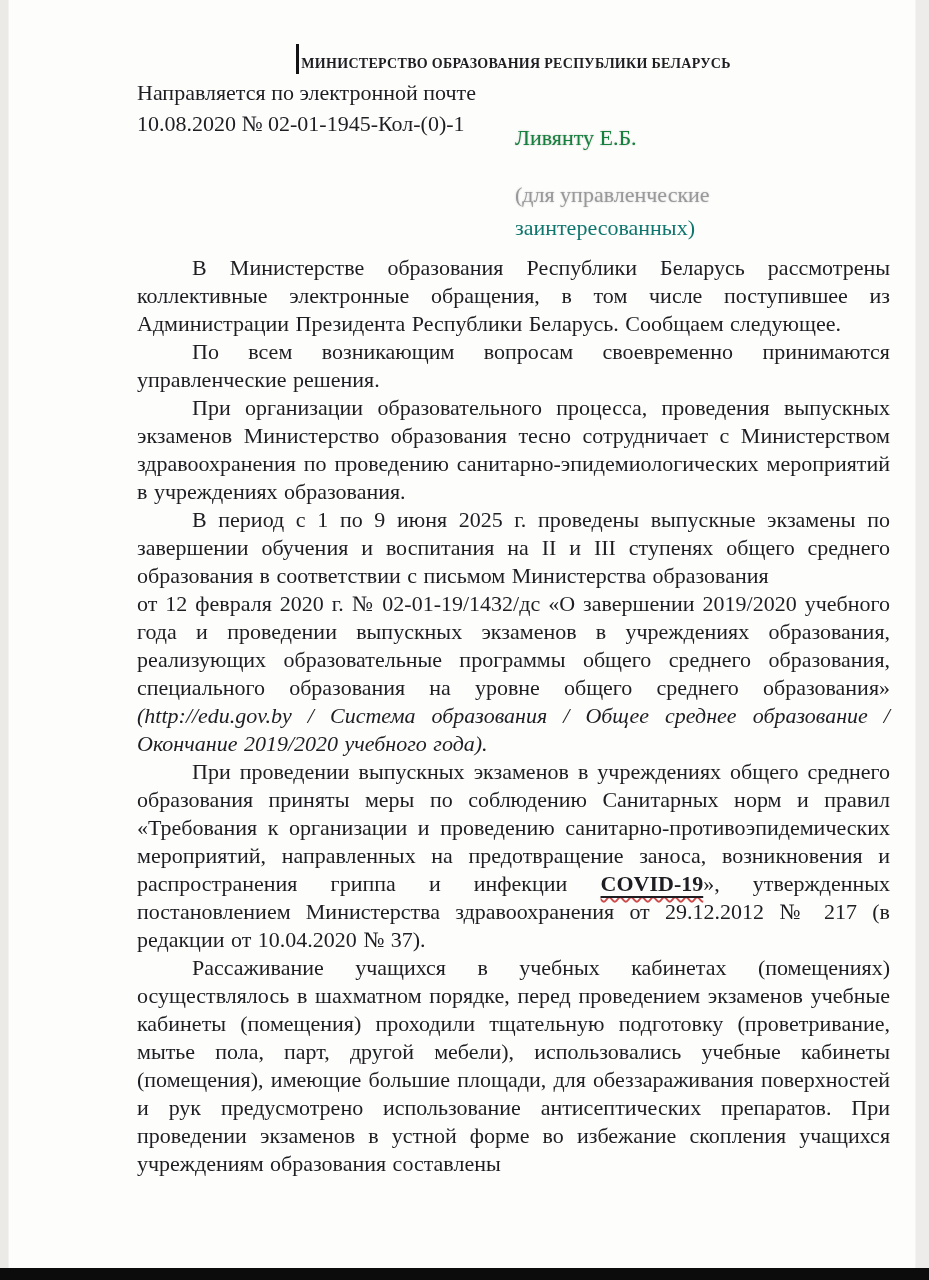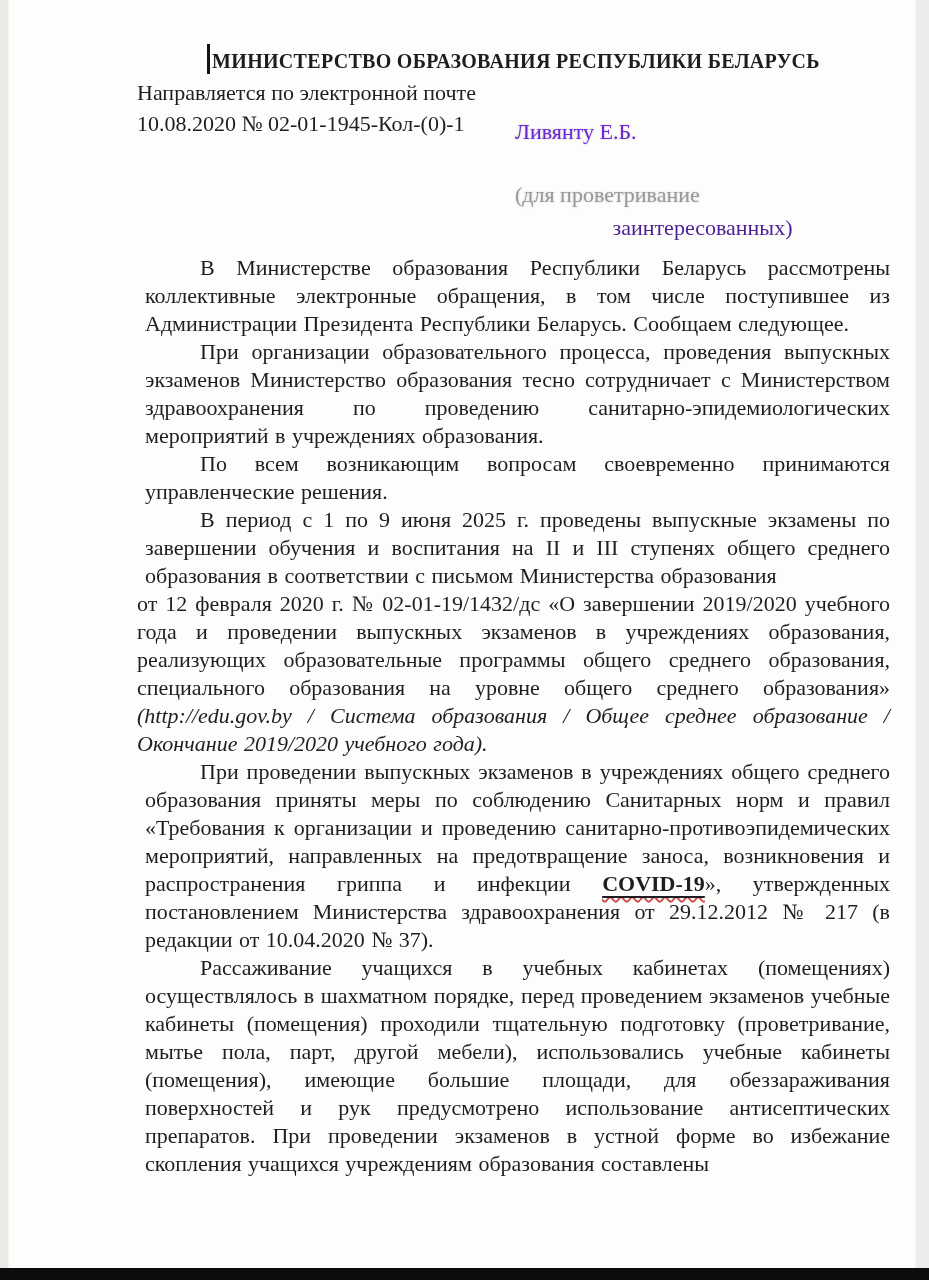--- a/index.html
+++ b/index.html
@@ -45,21 +45,21 @@
     position: absolute;
     left: 137px; top: 0;
     width: 753px;
     color: #1d1d22;
     font-size: 22px;
   }
   .title-row {
     margin-top: 44px;
     text-align: center;
     font-weight: bold;
-    font-size: 20px;
+    font-size: 14px;
     letter-spacing: 0.3px;
     white-space: nowrap;
   }
   .cursor {
     display: inline-block;
     width: 3px;
     height: 30px;
     background: #131316;
     vertical-align: -6px;
     margin-right: 2px;
@@ -69,43 +69,43 @@
     margin-top: 4px;
     line-height: 30px;
   }
   .ref {
     line-height: 32px;
   }
   .ref2-row { position: relative; }
   .addressee {
     position: absolute;
     left: 378px;
-    top: 8px;
-    color: #6d28d9;
+    top: 14px;
+    color: #15803d;
     text-shadow: 0 0 2px rgba(150,150,150,0.65);
     text-align: center;
   }
   .note {
     margin-left: 378px;
     margin-top: 38px;
     line-height: 33px;
   }
   .note-l1 {
     color: #99999b;
     text-shadow: 0 0 2px rgba(160,160,160,0.55);
   }
-  .note-l2 { color: #4c1d95; text-align: center; }
+  .note-l2 { color: #0f766e; }
   .body { margin-top: 10px; }
   .para {
     margin: 0;
     text-align: justify;
     line-height: 28px;
     word-spacing: 1px;
   }
-  .para.indent { text-indent: 55px; margin-left: 8px; }
+  .para.indent { text-indent: 55px; }
   .seg-i { font-style: italic; }
   .covid {
     text-decoration: underline wavy #cf4a4a;
     text-decoration-thickness: 1.5px;
     text-underline-offset: 5px;
   }
   .covid-inner {
     text-decoration: underline;
     text-decoration-color: #1d1d22;
     text-decoration-thickness: 1.5px;
@@ -127,28 +127,28 @@
 
     <div class="delivery">Направляется по электронной почте</div>
 
 
     <div class="ref ref2-row">
       <span>10.08.2020 № 02-01-1945-Кол-(0)-1</span>
       <span class="addressee">Ливянту Е.Б.</span>
     </div>
 
     <div class="note">
-      <div class="note-l1">(для проветривание</div>
+      <div class="note-l1">(для управленческие</div>
       <div class="note-l2">заинтересованных)</div>
     </div>
 
     <div class="body" id="body-container">
         <p class="para indent"><span class="seg-n">В Министерстве образования Республики Беларусь рассмотрены коллективные электронные обращения, в том числе поступившее из Администрации Президента Республики Беларусь. Сообщаем следующее.</span></p>
+        <p class="para indent"><span class="seg-n">По всем возникающим вопросам своевременно принимаются управленческие решения.</span></p>
         <p class="para indent"><span class="seg-n">При организации образовательного процесса, проведения выпускных экзаменов Министерство образования тесно сотрудничает с Министерством здравоохранения по проведению санитарно-эпидемиологических мероприятий в учреждениях образования.</span></p>
-        <p class="para indent"><span class="seg-n">По всем возникающим вопросам своевременно принимаются управленческие решения.</span></p>
         <p class="para indent"><span class="seg-n">В период с 1 по 9 июня 2025 г. проведены выпускные экзамены по завершении обучения и воспитания на II и III ступенях общего среднего образования в соответствии с письмом Министерства образования</span></p>
         <p class="para"><span class="seg-n">от 12 февраля 2020 г. № 02-01-19/1432/дс «О завершении 2019/2020 учебного года и проведении выпускных экзаменов в учреждениях образования, реализующих образовательные программы общего среднего образования, специального образования на уровне общего среднего образования» </span><span class="seg-i">(http://edu.gov.by / Система образования / Общее среднее образование / Окончание 2019/2020 учебного года).</span></p>
         <p class="para indent"><span class="seg-n">При проведении выпускных экзаменов в учреждениях общего среднего образования приняты меры по соблюдению Санитарных норм и правил «Требования к организации и проведению санитарно-противоэпидемических мероприятий, направленных на предотвращение заноса, возникновения и распространения гриппа и инфекции </span><span class="covid"><span class="covid-inner">COVID-19</span></span><span class="seg-n">», утвержденных постановлением Министерства здравоохранения от 29.12.2012 № 217 (в редакции от 10.04.2020 № 37).</span></p>
         <p class="para indent"><span class="seg-n">Рассаживание учащихся в учебных кабинетах (помещениях) осуществлялось в шахматном порядке, перед проведением экзаменов учебные кабинеты (помещения) проходили тщательную подготовку (проветривание, мытье пола, парт, другой мебели), использовались учебные кабинеты (помещения), имеющие большие площади, для обеззараживания поверхностей и рук предусмотрено использование антисептических препаратов. При проведении экзаменов в устной форме во избежание скопления учащихся учреждениям образования составлены</span></p>
       </div>
 
   </div>
 
   <div class="bottom-bar"></div>
 </div>

